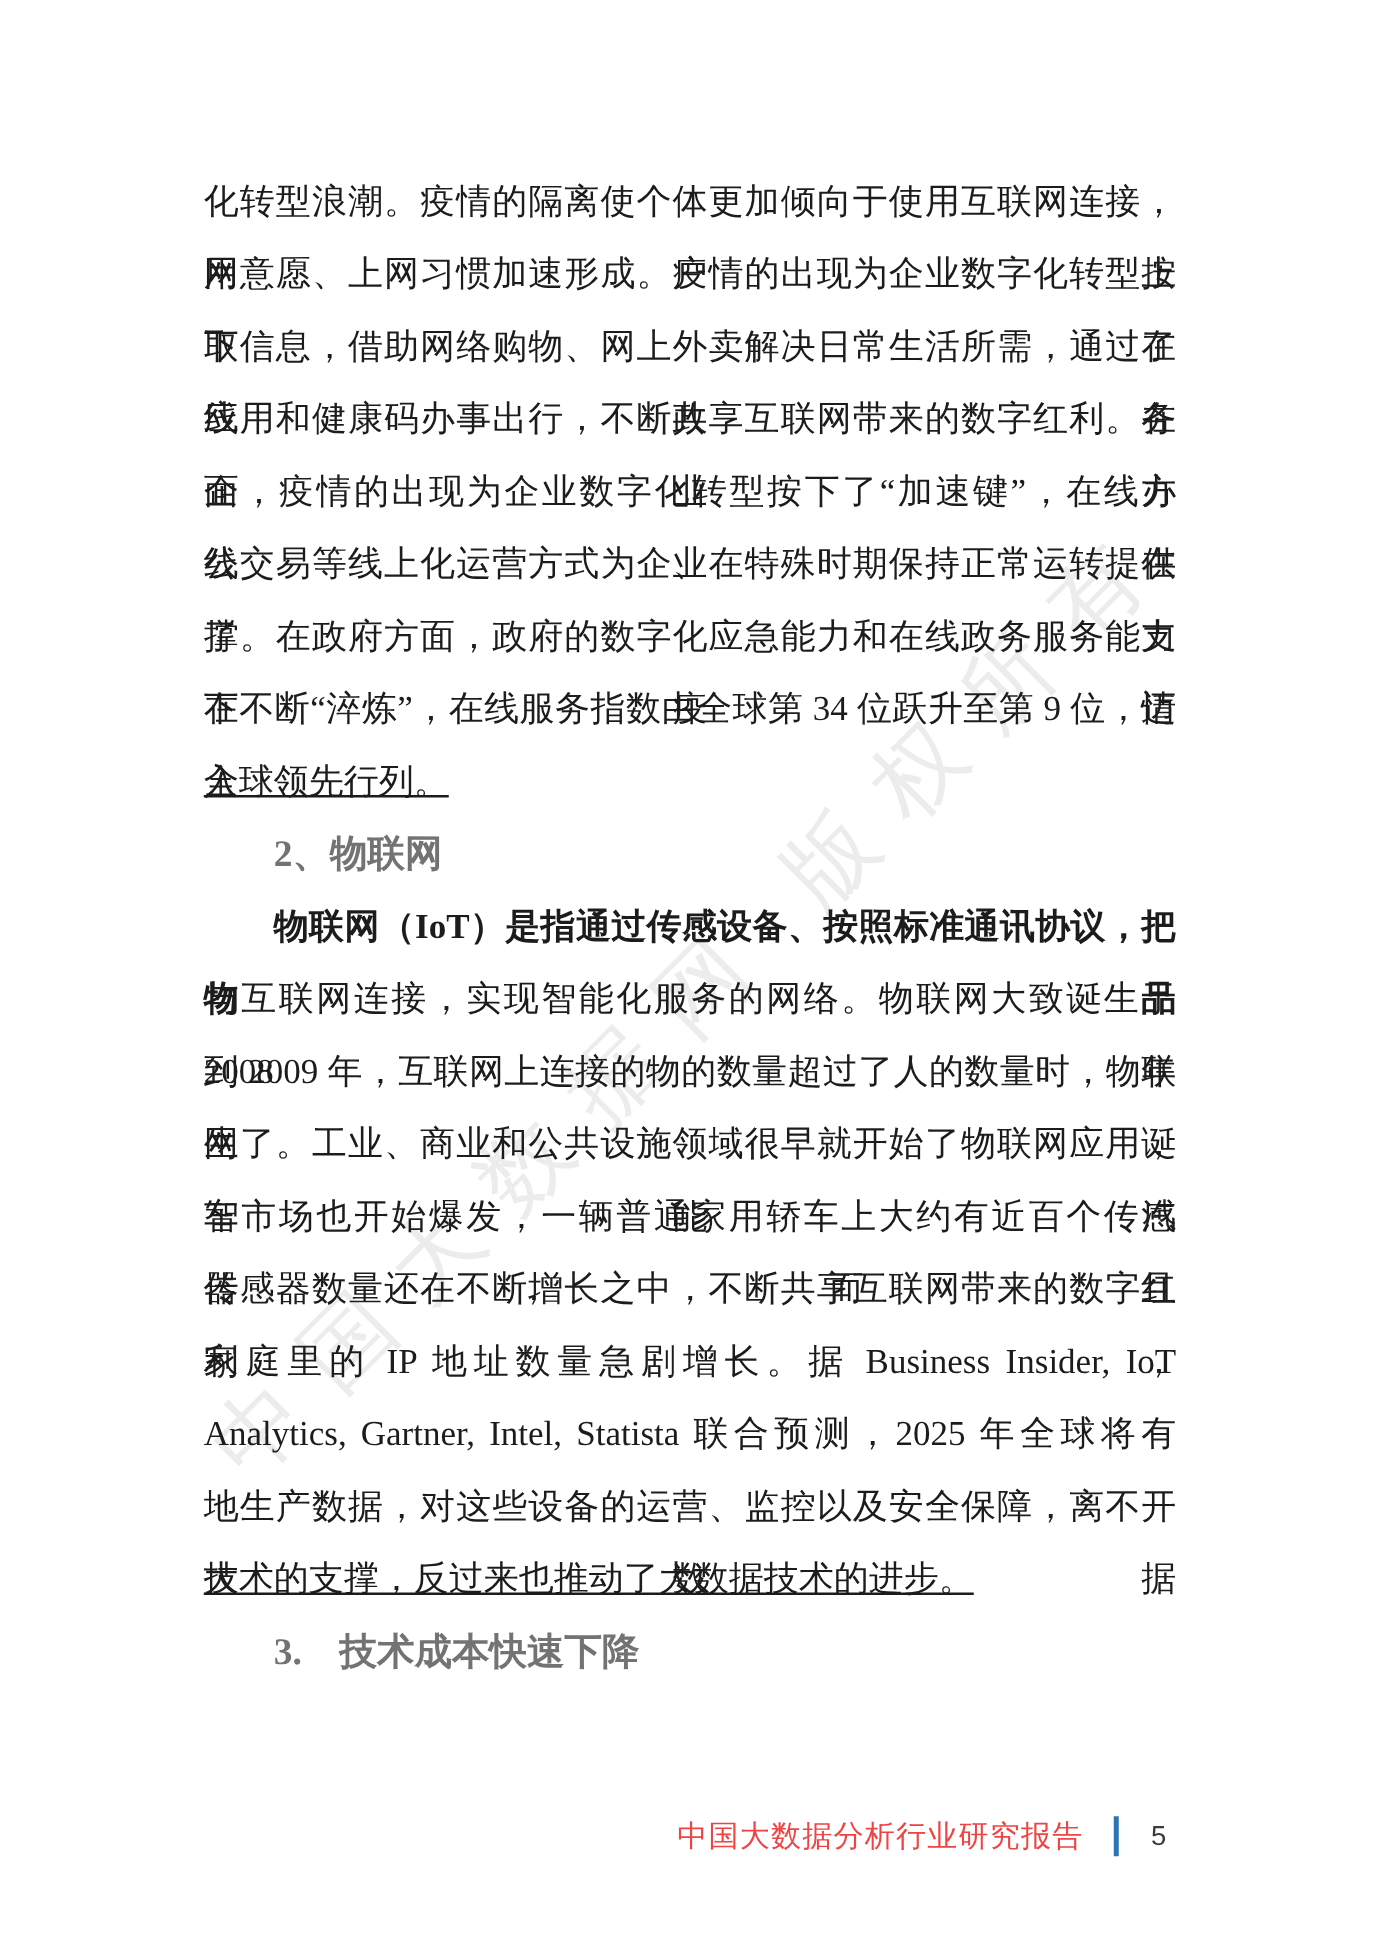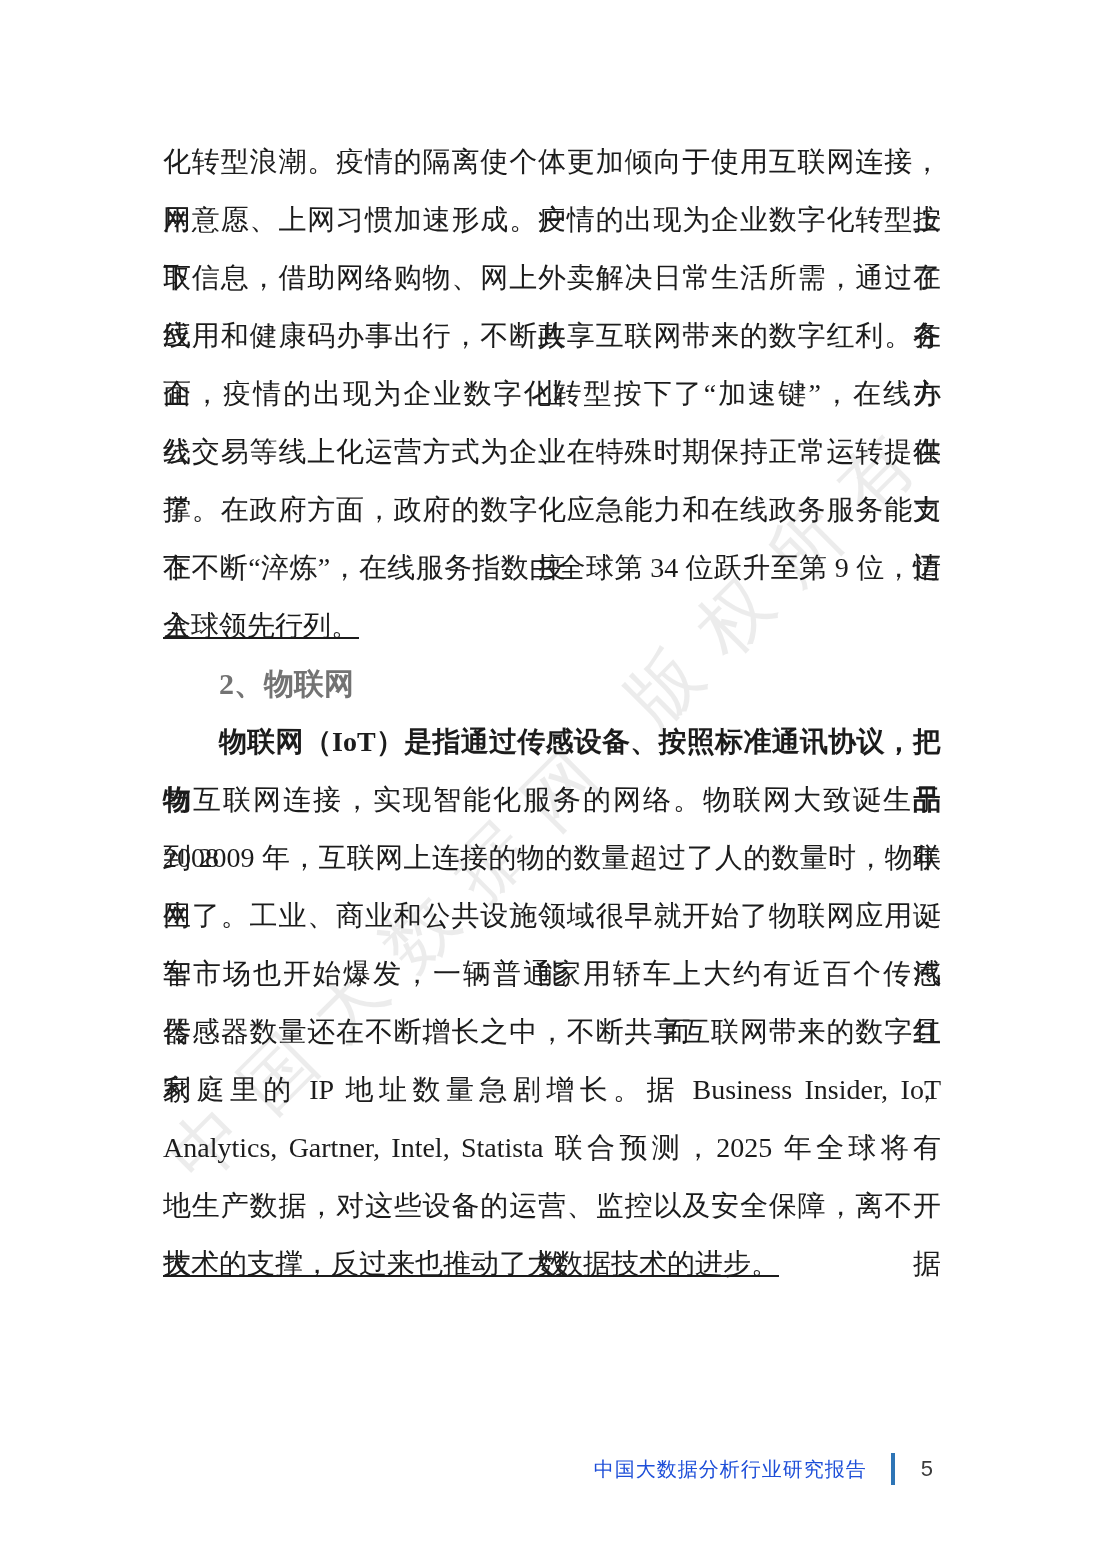--- a/index.html
+++ b/index.html
@@ -73,22 +73,22 @@
     top: 1449px;
     width: 778px;
     height: 40px;
     display: flex;
     align-items: center;
     justify-content: flex-end;
     z-index: 1;
     font-family: "Liberation Sans", "DejaVu Sans", sans-serif;
   }
   .footer-title {
-    font-size: 20px;
-    color: #1d4ed8;
+    font-size: 24px;
+    color: #ef4444;
     letter-spacing: 1px;
   }
   .footer-bar {
     width: 4px;
     height: 32px;
     background: #2E75B6;
     margin-left: 24px;
     margin-right: 26px;
   }
   .footer-num {
@@ -122,20 +122,21 @@
     <div class="line">与互联网连接，实现智能化服务的网络。物联网大致诞生于 2008 年</div>
     <div class="line">到 2009 年，互联网上连接的物的数量超过了人的数量时，物联网诞</div>
     <div class="line">生了。工业、商业和公共设施领域很早就开始了物联网应用，智能汽</div>
     <div class="line">车市场也开始爆发，一辆普通家用轿车上大约有近百个传感器，而且</div>
     <div class="line">传感器数量还在不断增长之中，不断共享互联网带来的数字红利，</div>
     <div class="line">家庭里的 IP 地址数量急剧增长。据 Business Insider, IoT</div>
     <div class="line">Analytics, Gartner, Intel, Statista 联合预测，2025 年全球将有</div>
     <div class="line">地生产数据，对这些设备的运营、监控以及安全保障，离不开大数据</div>
     <div class="line last">技术的支撑，反过来也推动了大数据技术的进步。</div>
 
+    <h2 class="heading">3.　技术成本快速下降</h2>
 
   </main>
 
   <footer class="footer">
     <span class="footer-title">中国大数据分析行业研究报告</span>
     <span class="footer-bar"></span>
     <span class="footer-num">5</span>
   </footer>
 
 </div>

